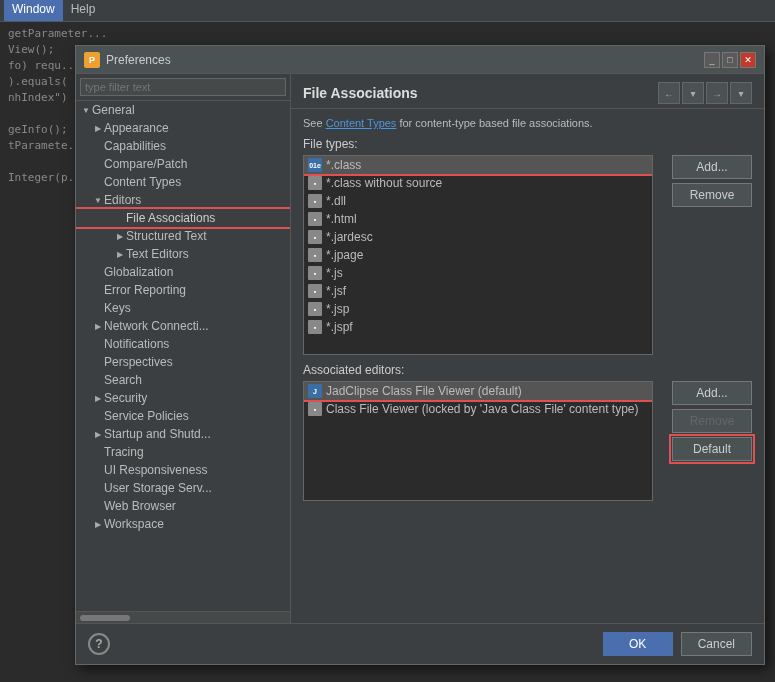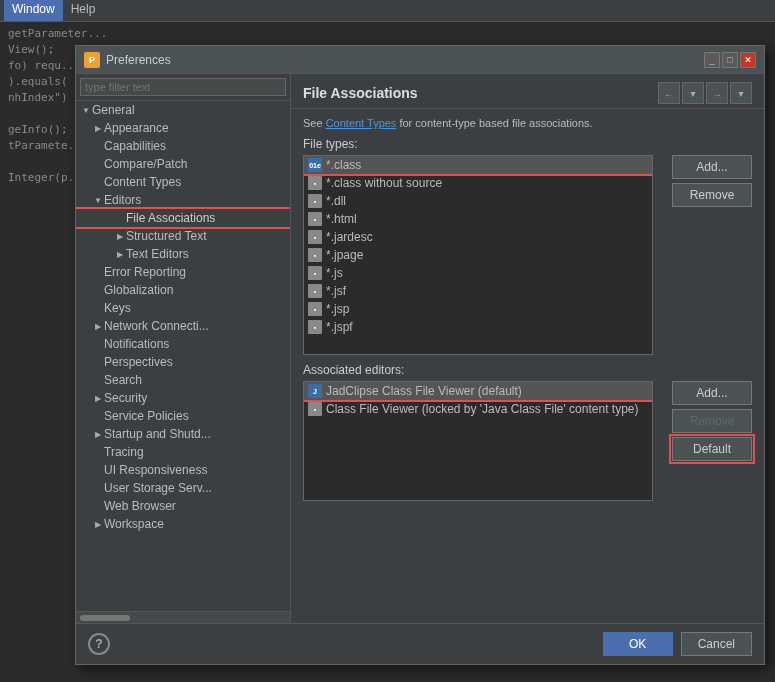--- a/index.html
+++ b/index.html
@@ -427,27 +427,27 @@
 
         <div class="tree-item" style="padding-left: 26px;">
           <span class="tree-indent"></span>
           <span class="tree-arrow">▶</span>
           <span>Text Editors</span>
         </div>
 
         <div class="tree-item">
           <span class="tree-indent"></span>
           <span class="tree-arrow" style="visibility:hidden">▶</span>
+          <span>Globalization</span>
+        </div>
+
+        <div class="tree-item">
+          <span class="tree-indent"></span>
+          <span class="tree-arrow" style="visibility:hidden">▶</span>
           <span>Error Reporting</span>
-        </div>
-
-        <div class="tree-item">
-          <span class="tree-indent"></span>
-          <span class="tree-arrow" style="visibility:hidden">▶</span>
-          <span>Globalization</span>
         </div>
 
         <div class="tree-item">
           <span class="tree-indent"></span>
           <span class="tree-arrow" style="visibility:hidden">▶</span>
           <span>Keys</span>
         </div>
 
         <div class="tree-item">
           <span class="tree-indent"></span>

